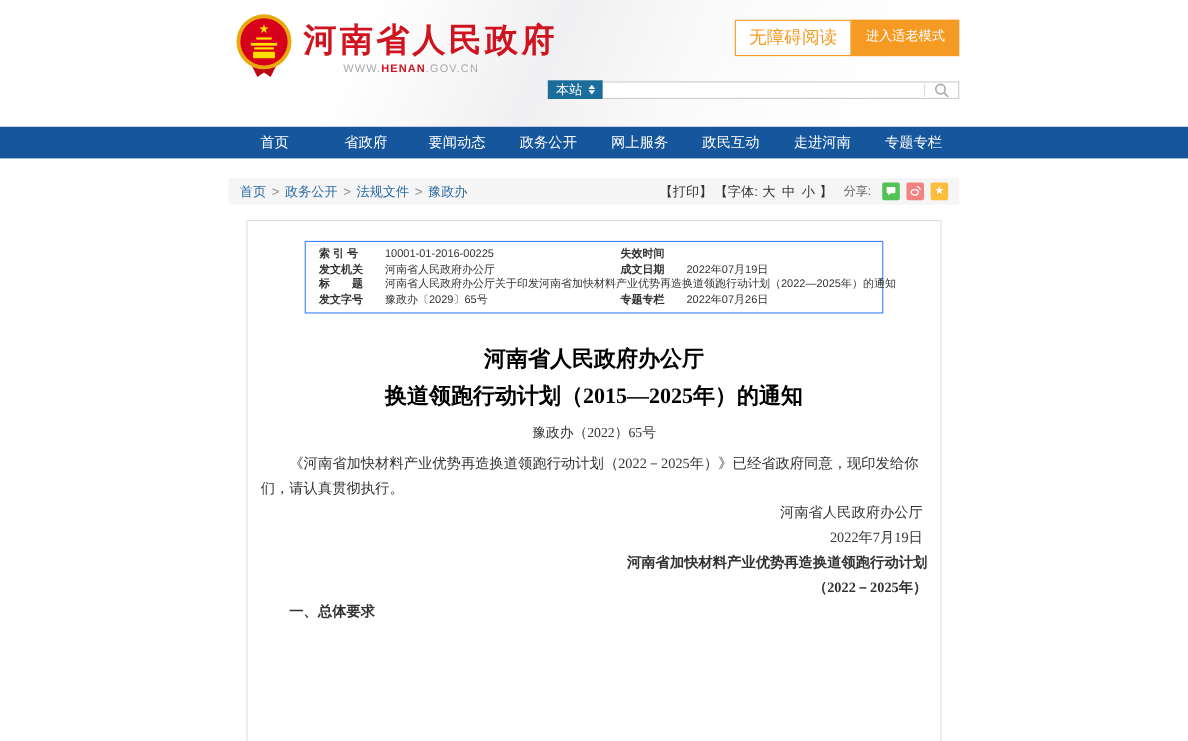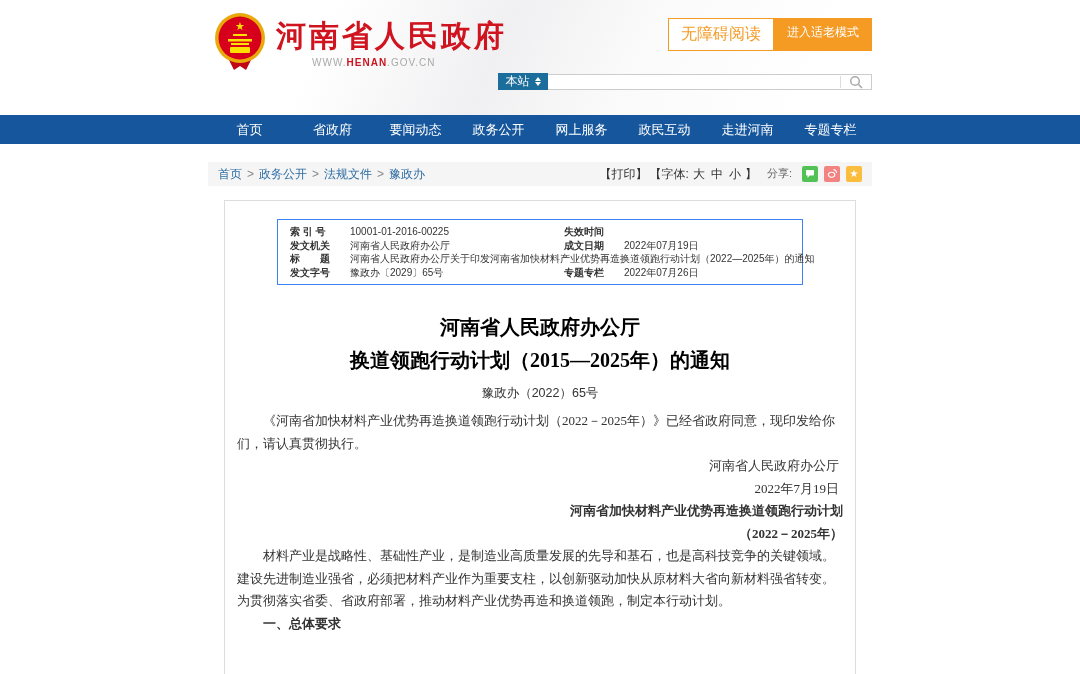--- a/index.html
+++ b/index.html
@@ -61,21 +61,21 @@
   .meta { width:526px; margin:0 auto; border:1px solid #3b82f6; padding:5px 12px;
     font-size:10px; color:#333; }
   .meta-row { display:flex; line-height:13.5px; }
   .meta-label { font-weight:bold; width:60px; flex-shrink:0; }
   .meta-val1 { width:214px; flex-shrink:0; }
   .meta-val { flex:1; white-space:nowrap; }
 
   .doc-title { margin-top:26px; text-align:center; font-weight:bold; font-size:20px;
     line-height:33px; color:#000; font-family:"Liberation Serif","DejaVu Serif",serif; }
   .doc-no { text-align:center; font-size:12.5px; margin-top:8px; color:#333;
-    font-family:Liberation Sans, sans-serif; }
+    font-family:Liberation Serif, serif; }
 
   .article { margin-top:8px; font-size:13px; line-height:22.5px; color:#333;
     font-family:"Liberation Serif","DejaVu Serif",serif; }
   .article p { margin:0; }
   .ind { text-indent:2em; }
   .right { text-align:right; padding-right:4px; }
   .center-bold { text-align:right; font-weight:bold; }
   .bold { font-weight:bold; }
 </style>
 </head>
@@ -203,18 +203,17 @@
     <div>换道领跑行动计划（2015—2025年）的通知</div>
   </div>
   <div class="doc-no">豫政办（2022）65号</div>
 
   <div class="article">
     <p class="ind">《河南省加快材料产业优势再造换道领跑行动计划（2022－2025年）》已经省政府同意，现印发给你们，请认真贯彻执行。</p>
     <p class="right">河南省人民政府办公厅</p>
     <p class="right">2022年7月19日</p>
     <p class="center-bold">河南省加快材料产业优势再造换道领跑行动计划</p>
     <p class="center-bold">（2022－2025年）</p>
-    <p class="ind">材料产业是战略性、基础性产业，是制造业高质量发展的先导和基石，也是高科技竞争的关键领域。建设先进制造业强省，必须把材料产业作为重要支柱，以创新驱动加快从原材料大省向新材料强省转变。为贯彻落实省委、省政府部署，推动材料产业优势再造和换道领跑，制定本行动计划。</p>
     <p class="ind bold">一、总体要求</p>
 
   </div>
 
 </div>
 
 </body></html>

